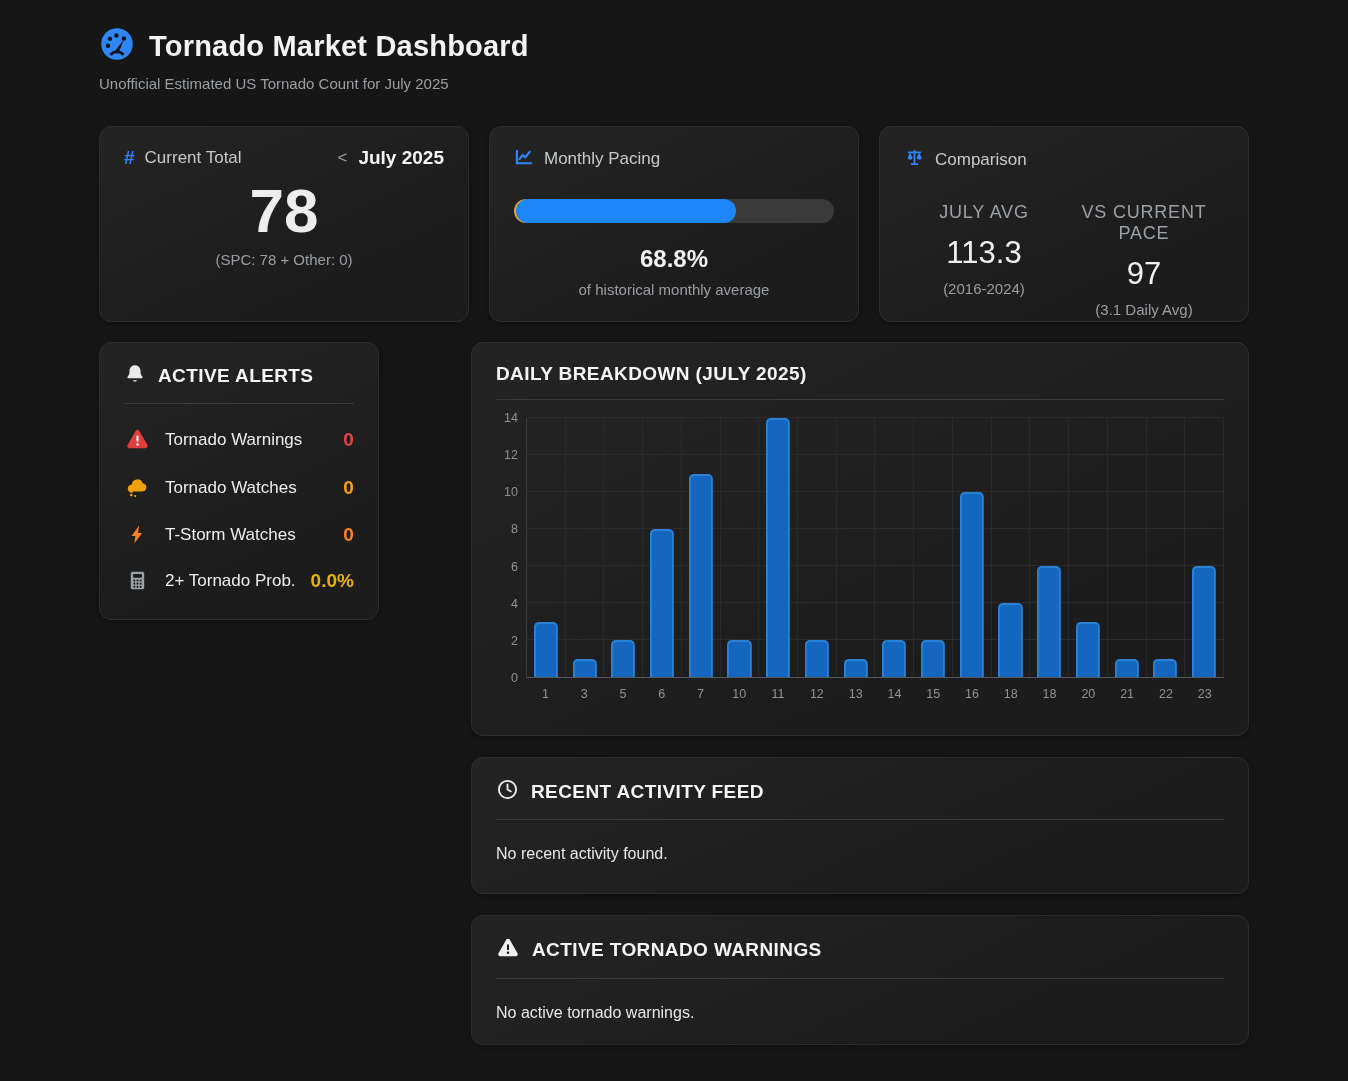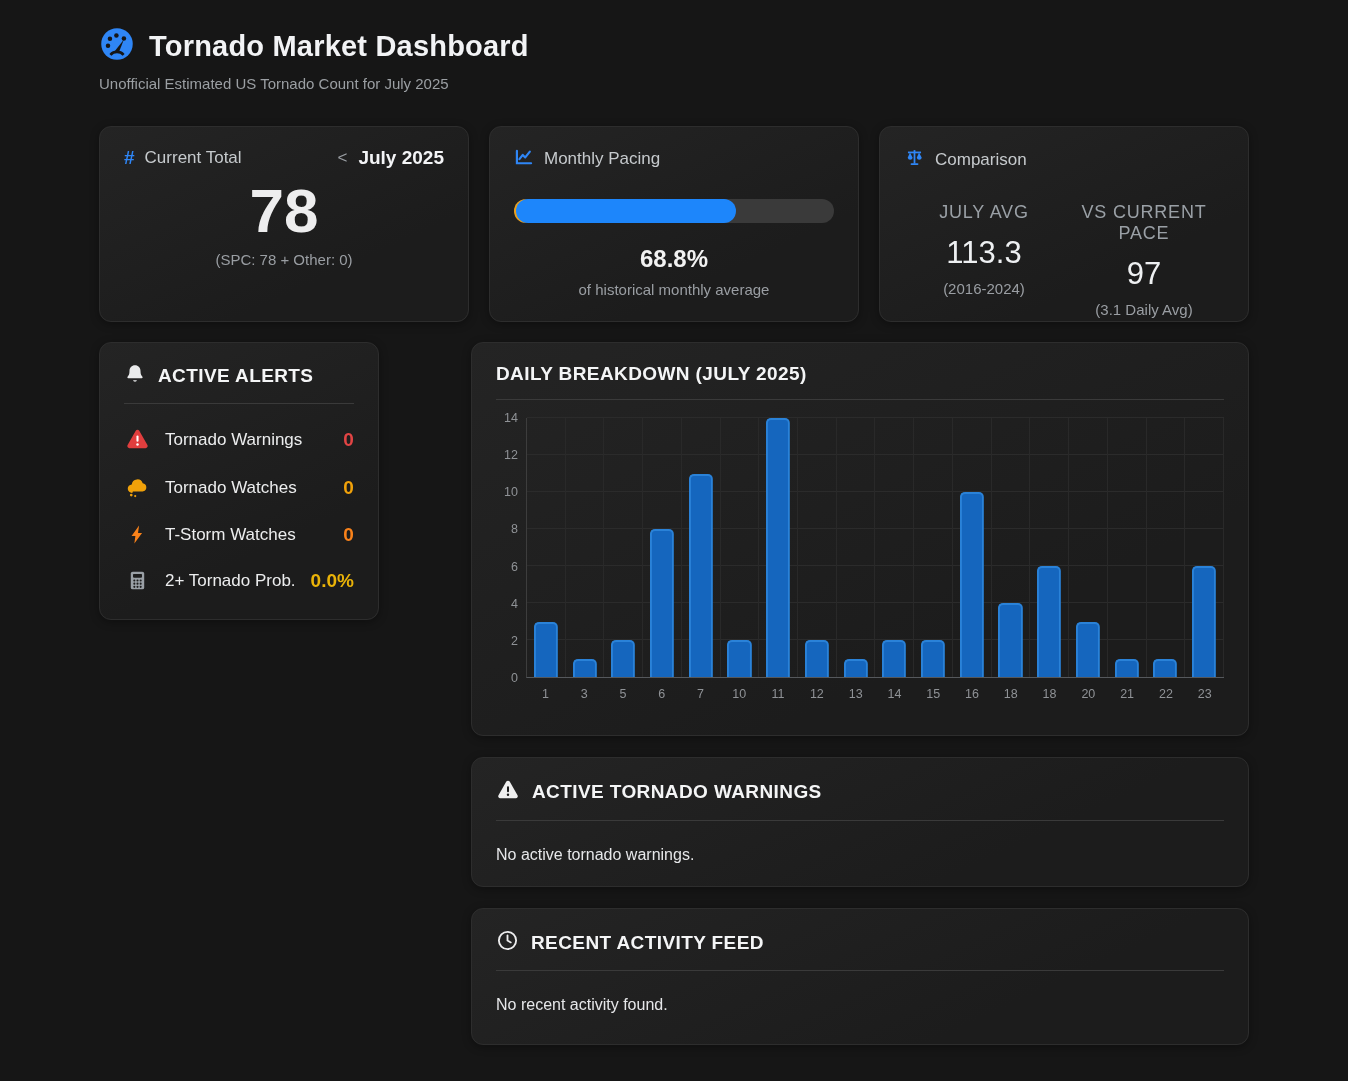--- a/index.html
+++ b/index.html
@@ -348,45 +348,45 @@
                 <span class="x-tick">18</span>
                 <span class="x-tick">18</span>
                 <span class="x-tick">20</span>
                 <span class="x-tick">21</span>
                 <span class="x-tick">22</span>
                 <span class="x-tick">23</span>
               </div>
           </div>
         </div>
 
+        <div class="card panel-recent">
+          <div class="panel-title-row">
+            <span>
+              <svg viewBox="0 0 24 24" width="23" height="23" fill="none" stroke="#ededee" stroke-width="1.9">
+                <circle cx="12" cy="12" r="9"></circle>
+                <path d="M12 6.6V12l3.4 2" stroke-linecap="round"></path>
+              </svg>
+            </span>
+            <span class="panel-title">RECENT ACTIVITY FEED</span>
+          </div>
+          <div class="divider"></div>
+          <div class="empty-msg">No recent activity found.</div>
+        </div>
+
         <div class="card panel-warn">
           <div class="panel-title-row">
             <span>
               <svg viewBox="0 0 24 24" width="24" height="24">
                 <path d="M10.3 3.6 2.5 17.3a2 2 0 0 0 1.7 3h15.6a2 2 0 0 0 1.7-3L13.7 3.6a2 2 0 0 0-3.4 0Z" fill="#efefef"></path>
                 <rect x="11" y="8.2" width="2" height="6" rx="1" fill="#1a1a1a"></rect>
                 <circle cx="12" cy="16.8" r="1.2" fill="#1a1a1a"></circle>
               </svg>
             </span>
             <span class="panel-title">ACTIVE TORNADO WARNINGS</span>
           </div>
           <div class="divider"></div>
           <div class="empty-msg">No active tornado warnings.</div>
         </div>
 
-        <div class="card panel-recent">
-          <div class="panel-title-row">
-            <span>
-              <svg viewBox="0 0 24 24" width="23" height="23" fill="none" stroke="#ededee" stroke-width="1.9">
-                <circle cx="12" cy="12" r="9"></circle>
-                <path d="M12 6.6V12l3.4 2" stroke-linecap="round"></path>
-              </svg>
-            </span>
-            <span class="panel-title">RECENT ACTIVITY FEED</span>
-          </div>
-          <div class="divider"></div>
-          <div class="empty-msg">No recent activity found.</div>
-        </div>
-
       </div>
     </div>
   </div>
 </div>
 
 </body></html>

